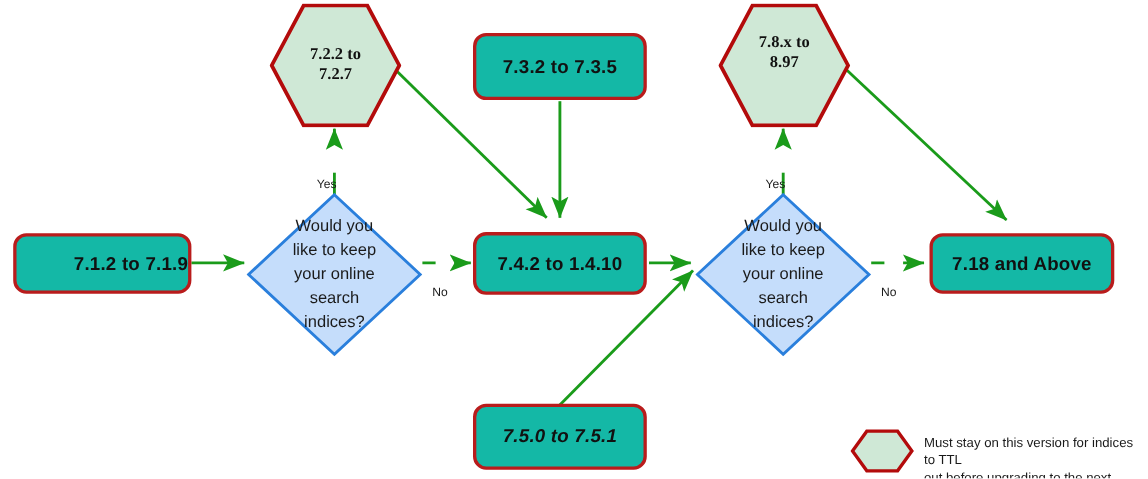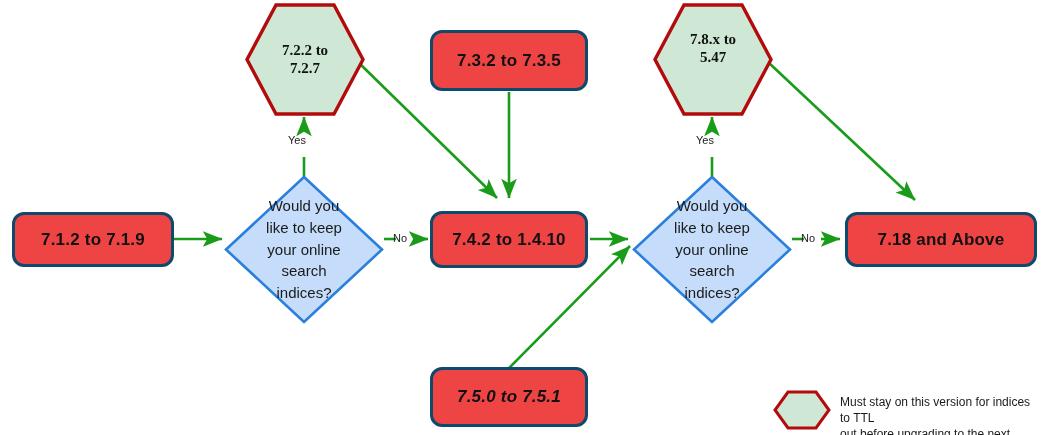--- a/index.html
+++ b/index.html
@@ -30,22 +30,22 @@
   .node {
     position: absolute;
     display: flex;
     align-items: center;
     justify-content: center;
     text-align: center;
     box-sizing: border-box;
   }
 
   .proc {
-    background: #ef4444;
-    border: 3px solid #0c4a6e;
+    background: #14b8a6;
+    border: 3px solid #b91c1c;
     border-radius: 12px;
     color: #111111;
     font-weight: bold;
     font-size: 17px;
     letter-spacing: 0.2px;
   }
 
   .hexwrap {
     position: absolute;
   }
@@ -86,20 +86,21 @@
     pointer-events: none;
   }
   .diamondlabel span { display: block; width: 86px; }
 
   
   .edgelabel {
     position: absolute;
     font-size: 11px;
     color: #1a1a1a;
     white-space: nowrap;
+    margin-top: 28px;
   }
 
   
   .legend {
     position: absolute;
   }
   .legend-hex { position: absolute; }
   .legend-hex svg { display: block; }
   .legend-text {
     position: absolute;
@@ -141,21 +142,21 @@
       <path d="M712,177 L712,157"></path>
       <path d="M712,131 L712,117" marker-end="url(#ah)"></path>
 
       <path d="M769,63 L915,200" marker-end="url(#ah)"></path>
 
       <path d="M792,239 L804,239"></path>
       <path d="M821,239 L840,239" marker-end="url(#ah)"></path>
     </g>
   </svg>
 
-  <div class="node proc" style="left:12px; top:212px; width:162px; height:55px;">
+  <div class="node proc" style="left:12px; top:212px; width:162px; height:55px;justify-content:flex-end;">
     <span>7.1.2 to 7.1.9</span>
   </div>
 
   <div class="hexwrap" style="left:245px; top:3px; width:120px; height:113px;">
     <svg width="120" height="113" viewBox="0 0 120 113" xmlns="http://www.w3.org/2000/svg">
       <polygon points="31,2 89,2 118,56.5 89,111 31,111 2,56.5" fill="#cfe8d6" stroke="#b30b0b" stroke-width="3.4"></polygon>
     </svg>
     <div class="hexlabel">
       <div>
         <div>7.2.2 to</div>
@@ -185,35 +186,35 @@
     <span>7.5.0 to 7.5.1</span>
   </div>
 
   <div class="hexwrap" style="left:653px; top:3px; width:120px; height:91px;">
     <svg width="120" height="113" viewBox="0 0 120 113" xmlns="http://www.w3.org/2000/svg">
       <polygon points="31,2 89,2 118,56.5 89,111 31,111 2,56.5" fill="#cfe8d6" stroke="#b30b0b" stroke-width="3.4"></polygon>
     </svg>
     <div class="hexlabel">
       <div>
         <div>7.8.x to</div>
-        <div>5.47</div>
+        <div>8.97</div>
       </div>
     </div>
   </div>
 
   <div class="diamondwrap" style="left:632px; top:175px; width:160px; height:149px;">
     <svg width="160" height="149" viewBox="0 0 160 149" xmlns="http://www.w3.org/2000/svg">
       <polygon points="80,2 158,74.5 80,147 2,74.5" fill="#c5ddfb" stroke="#2a7fdc" stroke-width="2.6"></polygon>
     </svg>
     <div class="diamondlabel">
       <span>Would you like to keep your online search indices?</span>
     </div>
   </div>
 
-  <div class="node proc" style="left:845px; top:212px; width:192px; height:55px;">
+  <div class="node proc" style="left:845px; top:212px; width:168px; height:55px;">
     <span>7.18 and Above</span>
   </div>
 
   <div class="edgelabel" style="left:288px; top:134px;">Yes</div>
 
   <div class="edgelabel" style="left:393px; top:232px;">No</div>
 
   <div class="edgelabel" style="left:696px; top:134px;">Yes</div>
 
   <div class="edgelabel" style="left:801px; top:232px;">No</div>

